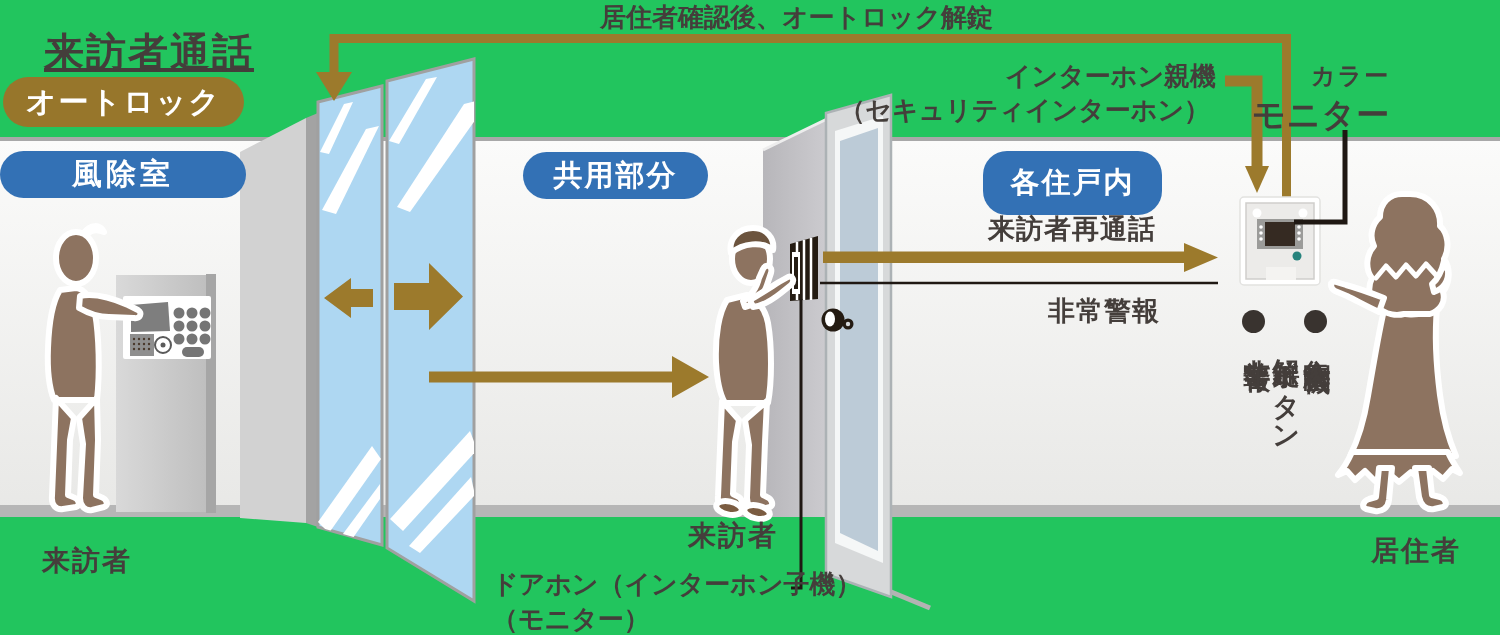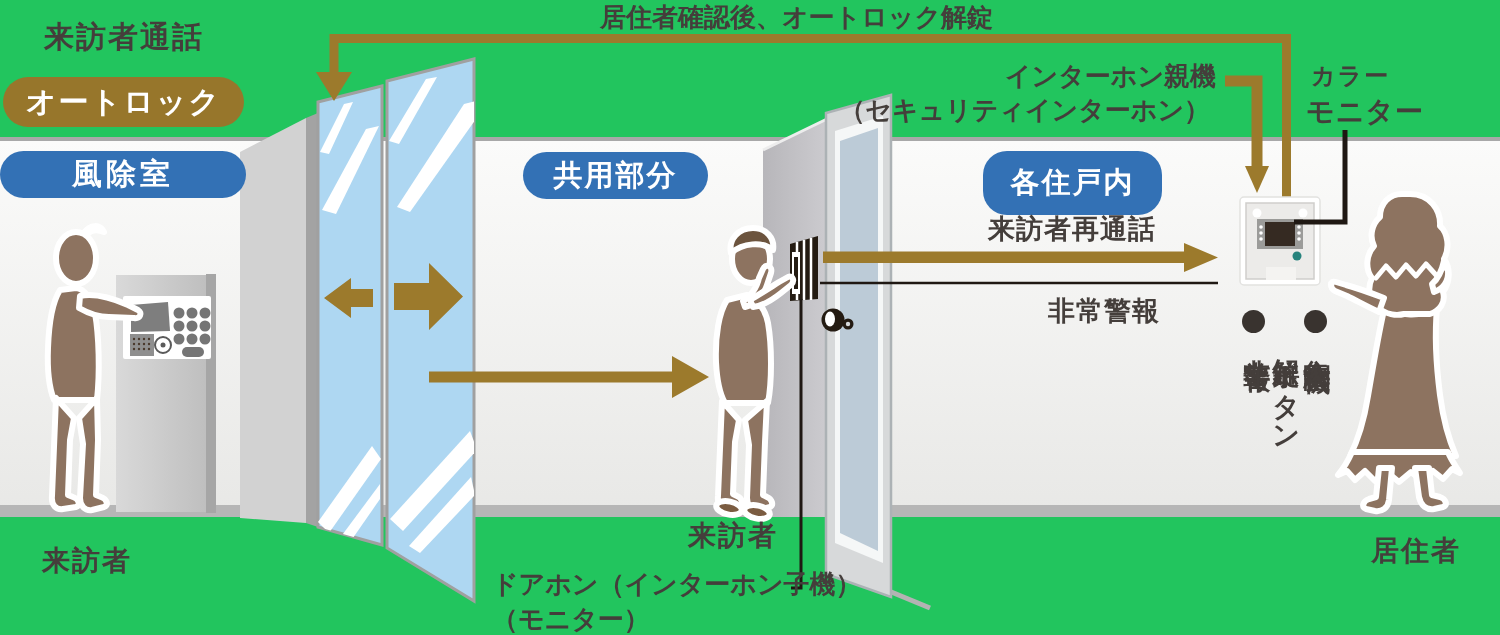--- a/index.html
+++ b/index.html
@@ -203,31 +203,31 @@
 
     <g>
       <polygon points="823,251.5 1184,251.5 1184,243 1218,257.5 1184,272 1184,263 823,263" fill="#9C7A2C"></polygon>
       <path d="M820,283 H1218" stroke="#1F1813" stroke-width="2.5" fill="none"></path>
       <path d="M1294,222 H1345 V130" stroke="#1F1813" stroke-width="5" fill="none"></path>
       <path d="M801,299 V588 H791" stroke="#1F1813" stroke-width="3" fill="none"></path>
     </g>
   </svg>
 
   <div class="lbl" style="left:600px;top:3px;font-size:26px;">居住者確認後、オートロック解錠</div>
-  <div class="lbl" style="left:44px;top:20px;font-size:30px;letter-spacing:2px;">来訪者通話</div>
+  <div class="lbl" style="left:44px;top:29px;font-size:40px;letter-spacing:2px;text-decoration:underline;">来訪者通話</div>
 
   <div class="pill pill-brown" style="left:3px;top:77px;width:241px;height:50px;border-radius:25px;font-size:30px;letter-spacing:2px;">オートロック</div>
   <div class="pill pill-blue" style="left:0px;top:151px;width:246px;height:47px;border-radius:24px;font-size:30px;letter-spacing:4px;">風除室</div>
   <div class="pill pill-blue" style="left:523px;top:152px;width:185px;height:47px;border-radius:24px;font-size:29px;letter-spacing:2px;">共用部分</div>
   <div class="pill pill-blue" style="left:983px;top:151px;width:179px;height:64px;border-radius:24px;font-size:29px;letter-spacing:2px;">各住戸内</div>
 
   <div class="lbl" style="right:284px;top:62px;font-size:26px;">インターホン親機</div>
   <div class="lbl" style="right:290px;top:96px;font-size:26px;">（セキュリティインターホン）</div>
   <div class="lbl" style="left:1311px;top:62px;font-size:24px;letter-spacing:2px;">カラー</div>
-  <div class="lbl" style="left:1306px;top:96px;font-size:28px;letter-spacing:1px;">モニター</div>
+  <div class="lbl" style="left:1252px;top:96px;font-size:33px;letter-spacing:1px;">モニター</div>
 
   <div class="lbl" style="left:988px;top:214px;font-size:27px;letter-spacing:1px;">来訪者再通話</div>
   <div class="lbl" style="left:1048px;top:296px;font-size:27px;letter-spacing:1px;">非常警報</div>
 
   <div class="bullet" style="left:1304px;top:310px;"></div>
   <div class="bullet" style="left:1242px;top:310px;"></div>
   <div class="vtext" style="left:1270px;top:338px;height:165px;">
     <span>集合玄関機</span>
     <span>解錠ボタン</span>
   </div>

